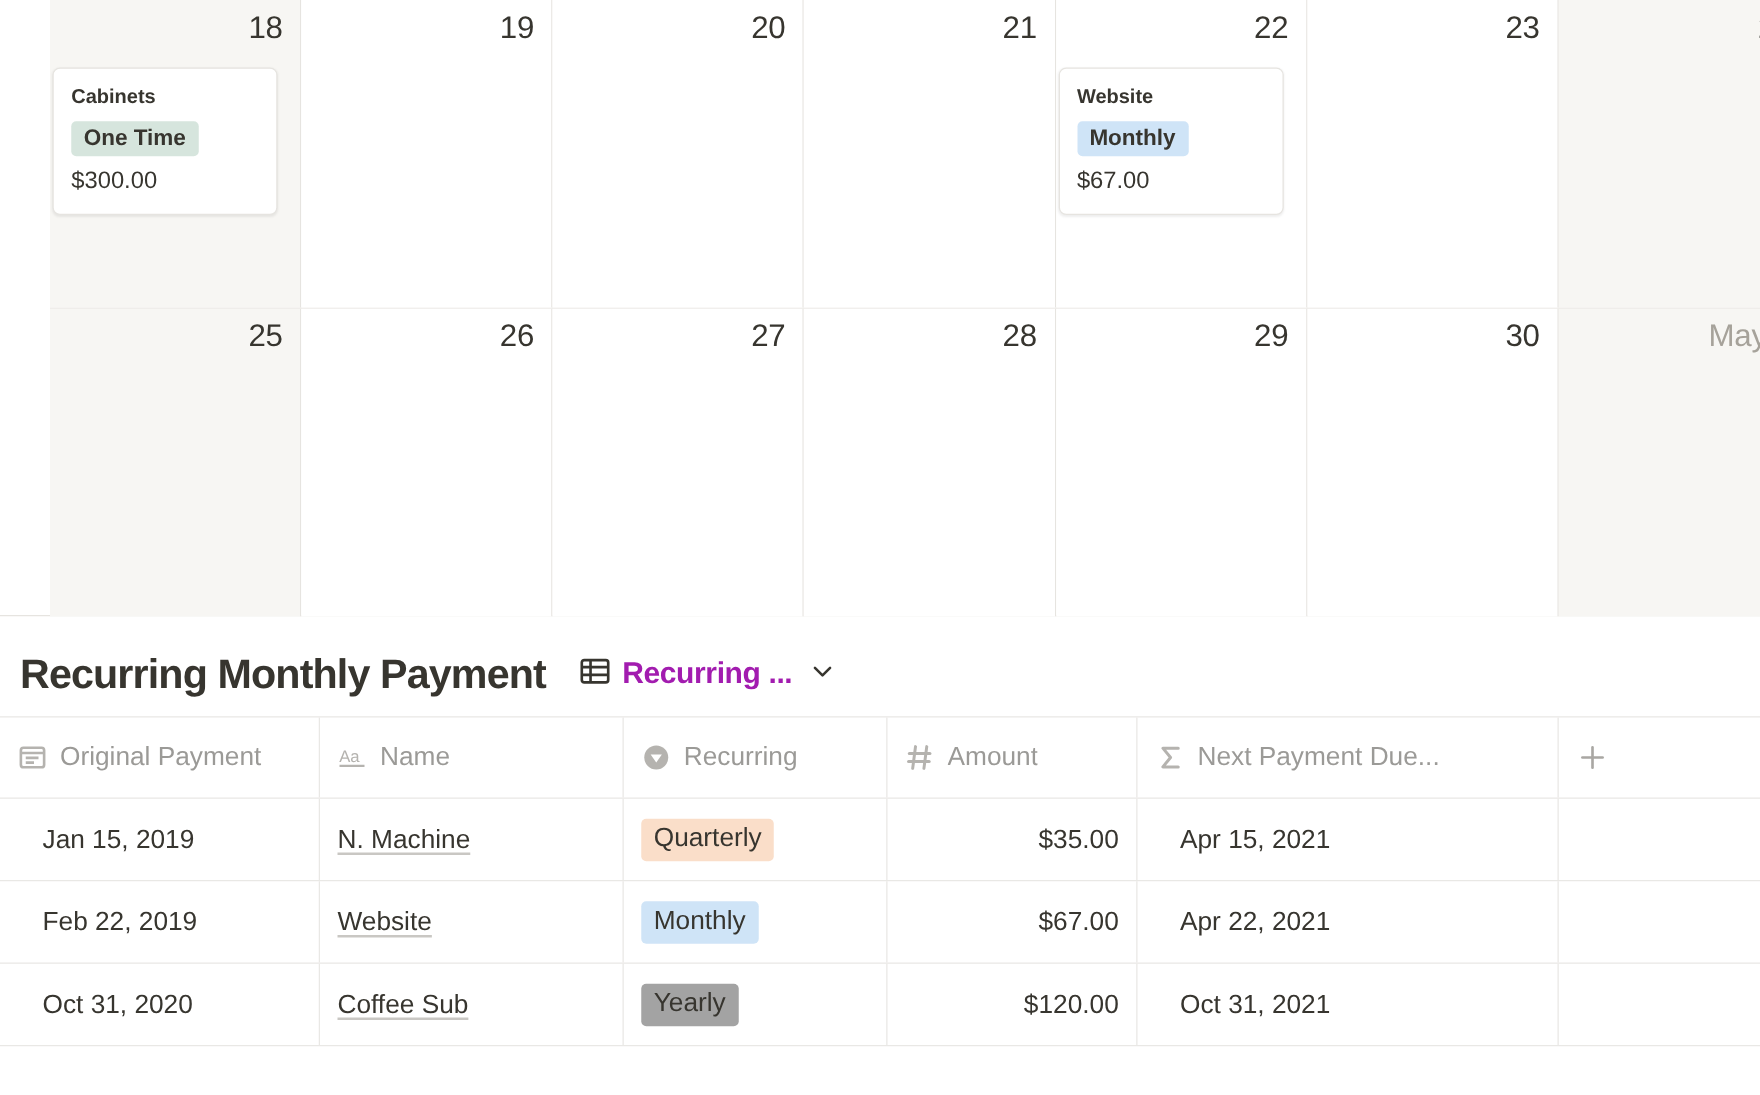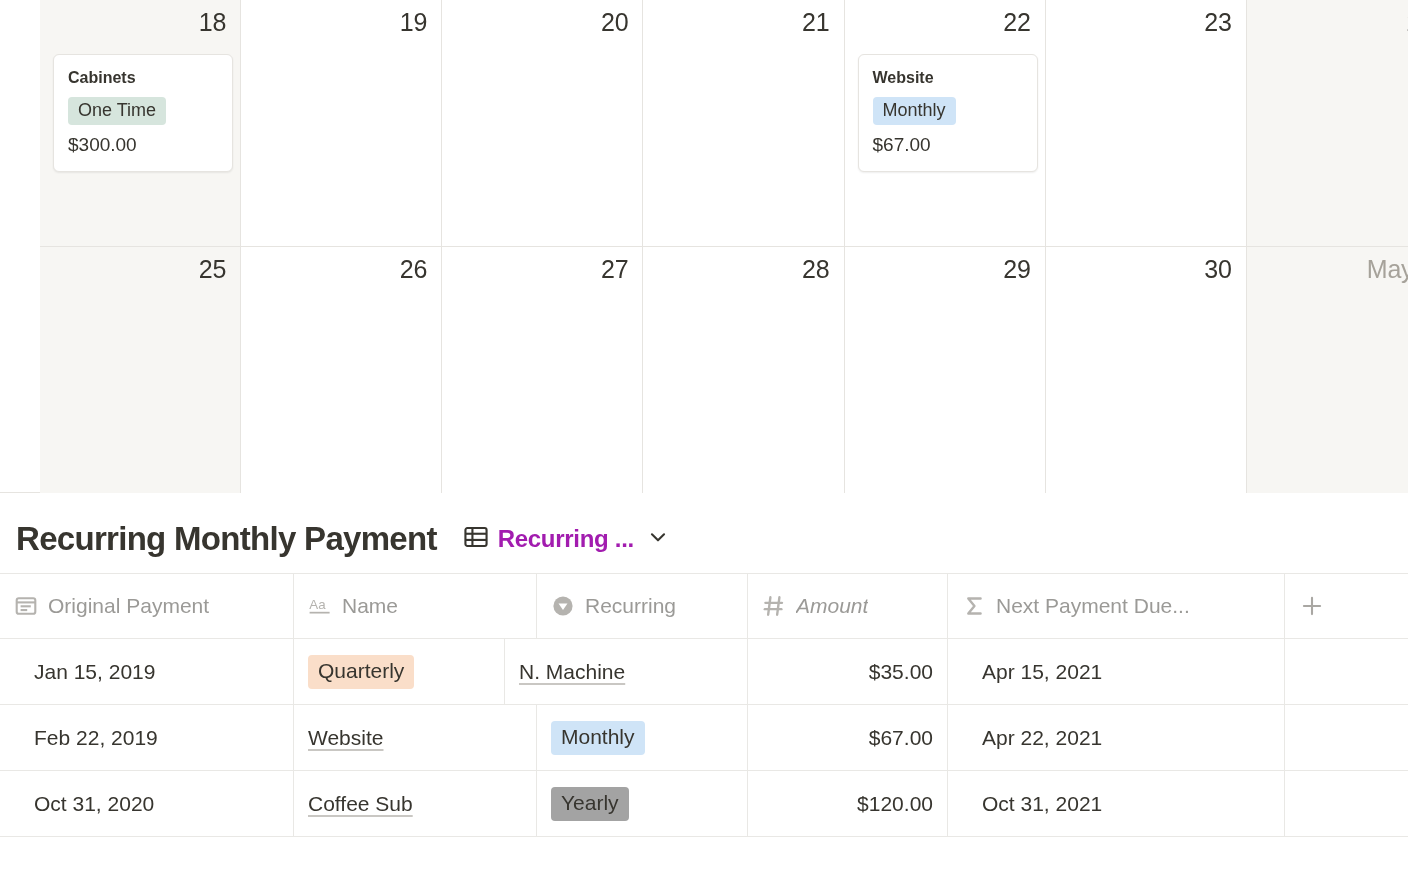--- a/index.html
+++ b/index.html
@@ -43,21 +43,21 @@
     font-size: 25px;
     line-height: 32px;
     color: #37352f;
     font-weight: 400;
     letter-spacing: -0.2px;
   }
   .cal-daynum.muted { color: #a6a29a; }
 
   .event-card {
     position: absolute;
-    left: 13px;
+    left: 2px;
     top: 54px;
     width: 180px;
     background: #ffffff;
     border: 1px solid #e6e4e0;
     border-radius: 6px;
     box-shadow: 0 1px 2px rgba(15,15,15,0.07);
     padding: 13px 14px 14px 14px;
   }
   .event-title {
     font-size: 16px;
@@ -67,21 +67,21 @@
     margin-bottom: 9px;
   }
   .event-badge {
     display: inline-block;
     font-size: 18px;
     line-height: 24px;
     padding: 1px 10px 3px 10px;
     border-radius: 4px;
     color: #37352f;
     margin-bottom: 8px;
-    font-weight: 400;
+    font-weight: 700;
   }
   .event-amount {
     font-size: 19px;
     line-height: 24px;
     color: #37352f;
   }
 
   
   .db-section {
     width: 1408px;
@@ -131,21 +131,21 @@
   .tr.head { height: 65px; }
   .tr.body { height: 66px; }
   .td {
     display: flex;
     align-items: center;
     border-right: 1px solid #e9e8e5;
     padding: 0 14px;
     overflow: hidden;
     white-space: nowrap;
   }
-  .td.c0 { width: 294px; }
+  .td.c0 { width: 256px; }
   .td.c1 { width: 243px; }
   .td.c2 { width: 211px; }
   .td.c3 { width: 200px; justify-content: flex-end; }
   .td.c4 { width: 337px; }
   .td.c5 { width: 123px; border-right: none; justify-content: flex-start; }
 
   .th-label {
     font-size: 21px;
     color: #9b9a97;
     line-height: 26px;
@@ -283,21 +283,21 @@
       <div class="td c2">
         <span class="th-icon">
           <svg width="24" height="24" viewBox="0 0 16 16" fill="none">
             <circle cx="8" cy="8" r="6.4" fill="#b5b3af"></circle>
             <path d="M5 6.4 L11 6.4 L8 10.6 Z" fill="#ffffff"></path>
           </svg>
         </span>
         <span class="th-label">Recurring</span>
       </div>
 
-      <div class="td c3" style="justify-content:flex-start;font-style:italic;">
+      <div class="td c3" style="justify-content:flex-start;">
         <span class="th-icon">
           <svg width="24" height="24" viewBox="0 0 16 16" fill="none">
             <line x1="5.6" y1="2.2" x2="4.1" y2="13.8" stroke="#b5b3af" stroke-width="1.6" stroke-linecap="round"></line>
             <line x1="11.6" y1="2.2" x2="10.1" y2="13.8" stroke="#b5b3af" stroke-width="1.6" stroke-linecap="round"></line>
             <line x1="2.3" y1="5.9" x2="13.3" y2="5.9" stroke="#b5b3af" stroke-width="1.6" stroke-linecap="round"></line>
             <line x1="1.9" y1="10.1" x2="12.9" y2="10.1" stroke="#b5b3af" stroke-width="1.6" stroke-linecap="round"></line>
           </svg>
         </span>
         <span class="th-label">Amount</span>
       </div>
@@ -319,25 +319,25 @@
           </svg>
         </span>
       </div>
     </div>
 
     <div id="table-body">
         <div class="tr body">
           <div class="td c0">
             <span class="cell-text">Jan 15, 2019</span>
           </div>
+          <div class="td c1">
+            <span class="cell-link">N. Machine</span>
+          </div>
           <div class="td c2">
             <span class="cell-badge" style="background: rgb(250, 222, 201);">Quarterly</span>
-          </div>
-          <div class="td c1">
-            <span class="cell-link">N. Machine</span>
           </div>
           <div class="td c3">
             <span class="cell-text">$35.00</span>
           </div>
           <div class="td c4">
             <span class="cell-text">Apr 15, 2021</span>
           </div>
           <div class="td c5"></div>
         </div>
         <div class="tr body">

